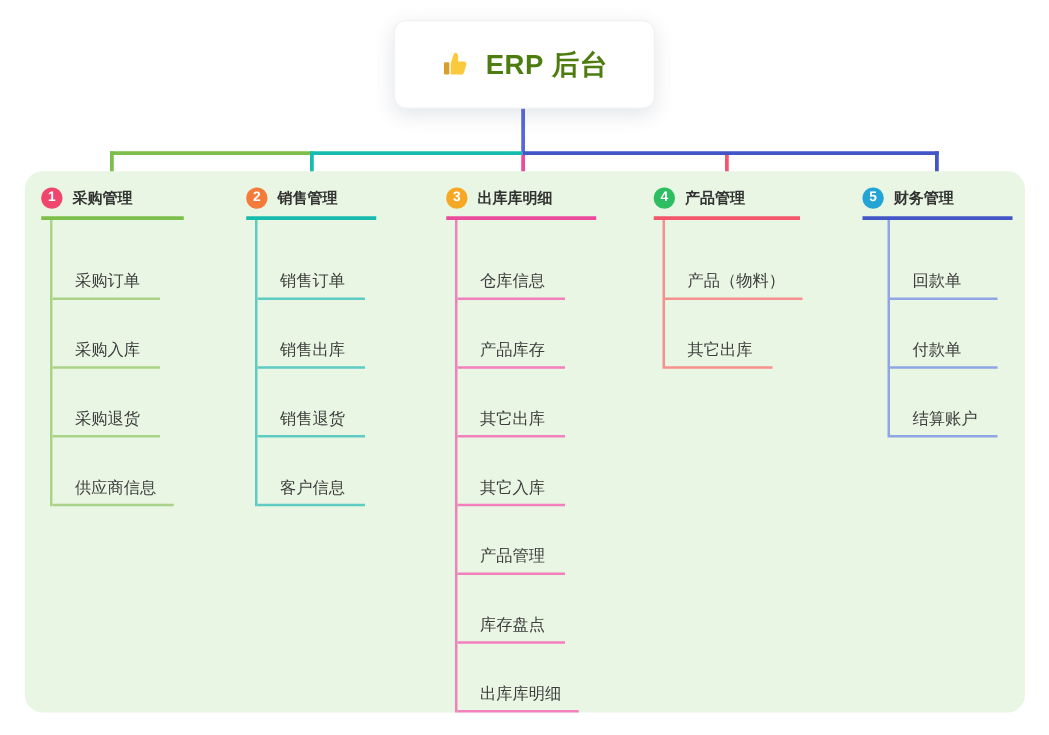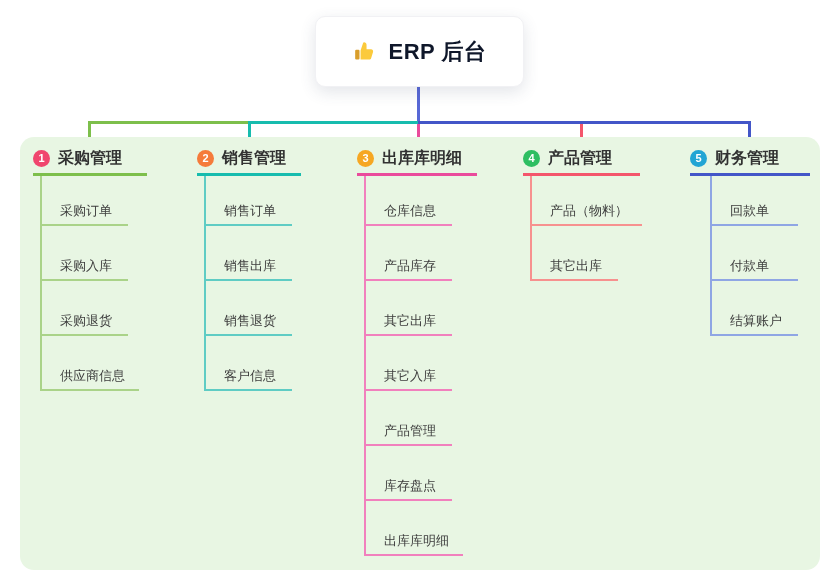--- a/index.html
+++ b/index.html
@@ -6,21 +6,21 @@
   body{font-family:"Liberation Sans","DejaVu Sans",sans-serif;}
   .stage{position:relative;width:839px;height:588px;background:#ffffff;overflow:hidden;}
 
   
   .root-card{
     position:absolute;left:315px;top:16px;width:207px;height:69px;
     background:#ffffff;border:1px solid #f1f1f4;border-radius:10px;
     box-shadow:0 5px 16px rgba(60,70,100,.14);
     display:flex;align-items:center;justify-content:center;gap:10px;
   }
-  .root-title{font-size:22px;font-weight:600;color:#0f172a;letter-spacing:.5px;}
+  .root-title{font-size:22px;font-weight:600;color:#4d7c0f;letter-spacing:.5px;}
   .thumb{width:26px;height:26px;flex:0 0 auto;}
 
   
   .line{position:absolute;}
   .root-line{left:417px;top:85px;width:3px;height:37px;}
   .seg{top:121px;height:3px;}
   .seg-green{left:88px;width:162px;}
   .seg-teal{left:250px;width:168px;}
   .seg-blue{left:418px;width:333px;}
   .drop{width:3px;top:121px;height:22px;}
@@ -45,34 +45,34 @@
   .b4{left:690px;top:143px;width:120px;}
 
   .branch-header{
     height:30px;border-bottom:3px solid #999;
     display:flex;align-items:center;gap:8px;cursor:default;
   }
   .badge{
     width:17px;height:17px;border-radius:50%;flex:0 0 auto;
     color:#fff;font-size:11px;font-weight:700;line-height:17px;text-align:center;
   }
-  .branch-label{font-size:16px;font-weight:600;color:#323232;white-space:nowrap;}
+  .branch-label{font-size:12px;font-weight:600;color:#323232;white-space:nowrap;}
 
   .children{
     margin-left:7px;border-left:2px solid #bbb;
   }
   .child{
     height:55px;display:flex;align-items:flex-end;
     box-sizing:border-box;
     padding:0 14px 4px 18px;
     width:max-content;min-width:86px;
     border-bottom:2px solid #bbb;
     font-size:13px;color:#3d3d3d;white-space:nowrap;
   }
-  .child:first-child{height:50px;}
+  .child:first-child{height:64px;}
 </style>
 </head>
 <body>
 
 <div class="stage">
 
   <div class="line root-line" style="background: rgb(88, 104, 214);"></div>
   <div class="line seg seg-green" style="background: rgb(125, 191, 75);"></div>
   <div class="line seg seg-teal" style="background: rgb(23, 188, 174);"></div>
   <div class="line seg seg-blue" style="background: rgb(67, 86, 200);"></div>

